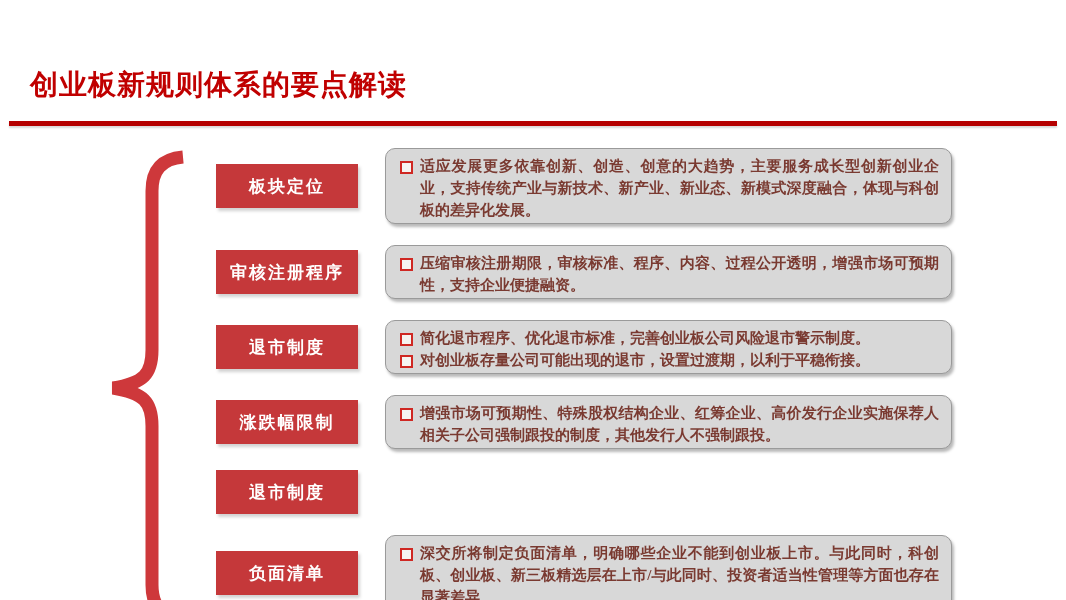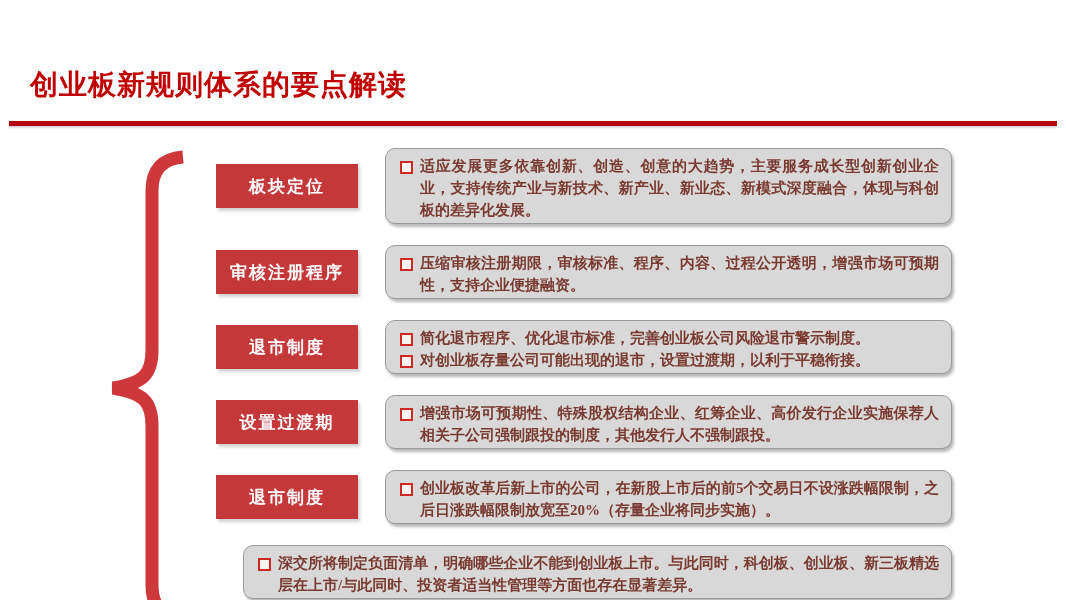--- a/index.html
+++ b/index.html
@@ -119,40 +119,35 @@
           <span class="point-text">简化退市程序、优化退市标准，完善创业板公司风险退市警示制度。</span>
         </div>
         <div class="point">
           <span class="bullet"></span>
           <span class="point-text">对创业板存量公司可能出现的退市，设置过渡期，以利于平稳衔接。</span>
         </div>
       </div>
     </div>
 
     <div class="row">
-      <div class="label-box">设置过渡期</div>
+      <div class="label-box">涨跌幅限制</div>
       <div class="desc-box">
         <div class="point">
           <span class="bullet"></span>
           <span class="point-text">增强市场可预期性、特殊股权结构企业、红筹企业、高价发行企业实施保荐人相关子公司强制跟投的制度，其他发行人不强制跟投。</span>
         </div>
       </div>
     </div>
 
     <div class="row">
       <div class="label-box">退市制度</div>
-      <div class="desc-box">
-        <div class="point">
-          <span class="bullet"></span>
-          <span class="point-text">创业板改革后新上市的公司，在新股上市后的前5个交易日不设涨跌幅限制，之后日涨跌幅限制放宽至20%（存量企业将同步实施）。</span>
-        </div>
-      </div>
     </div>
 
     <div class="row">
+      <div class="label-box">负面清单</div>
       <div class="desc-box">
         <div class="point">
           <span class="bullet"></span>
           <span class="point-text">深交所将制定负面清单，明确哪些企业不能到创业板上市。与此同时，科创板、创业板、新三板精选层在上市/与此同时、投资者适当性管理等方面也存在显著差异。</span>
         </div>
       </div>
     </div>
 
   </div>
 </div>

